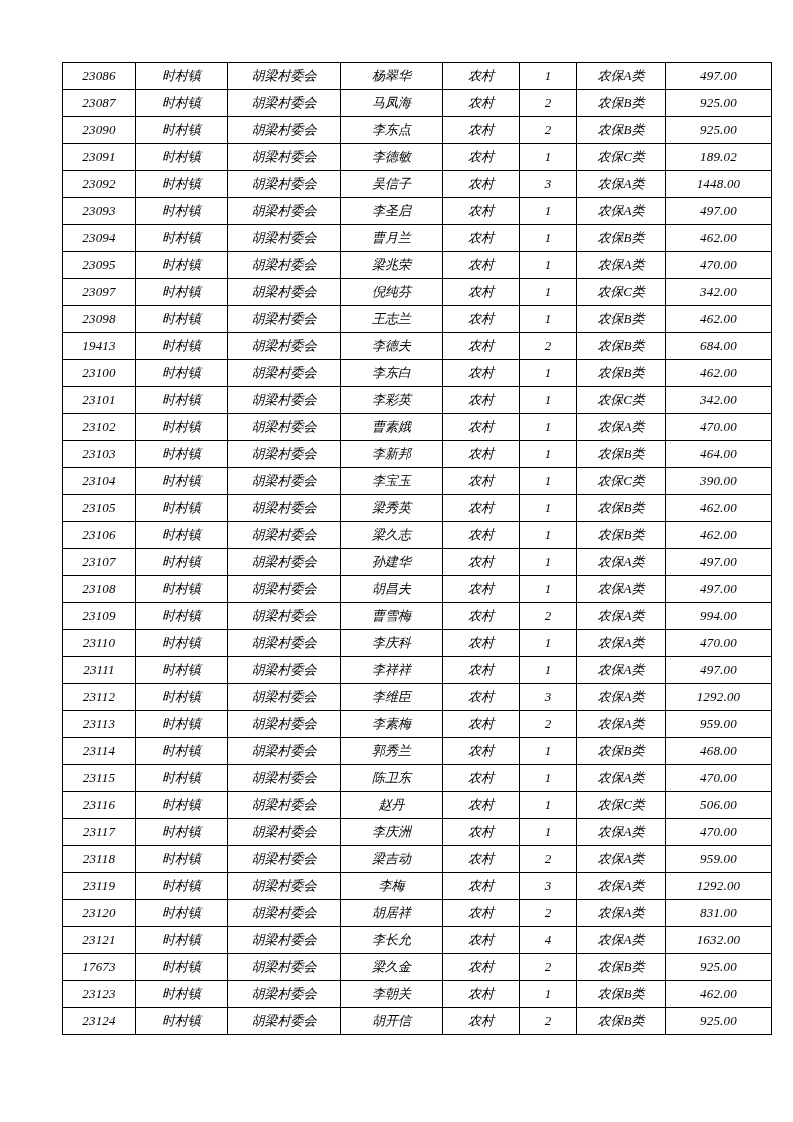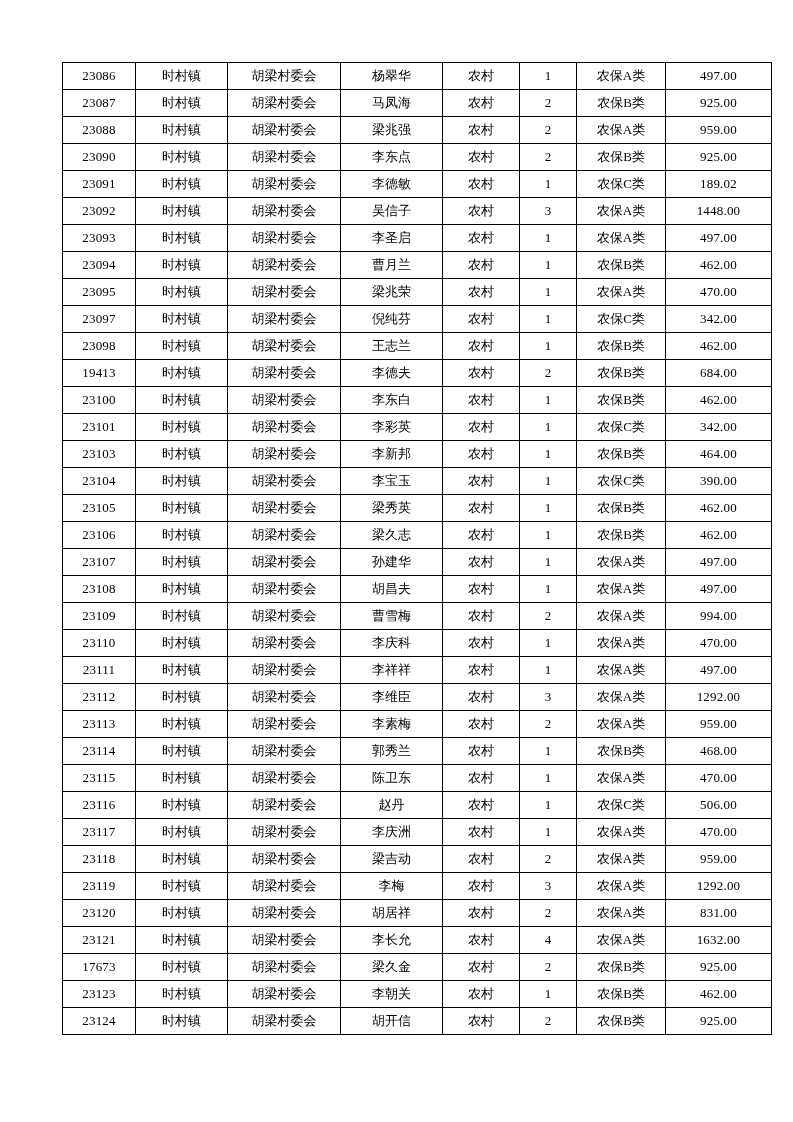--- a/index.html
+++ b/index.html
@@ -12,20 +12,21 @@
     height: 1122px;
     font-family: "Liberation Serif", "DejaVu Serif", serif;
     color: #000000;
   }
   .page {
     position: relative;
     width: 793px;
     height: 1122px;
     box-sizing: border-box;
     padding: 62px 62px 0 62px;
+    font-style: italic;
   }
   table.roster {
     border-collapse: collapse;
     table-layout: fixed;
     width: 669px;
     margin: 0;
   }
   table.roster td {
     border: 1px solid #000000;
     height: 26px;
@@ -70,30 +71,20 @@
           <td class="c-id num">23087</td>
           <td class="c-town">时村镇</td>
           <td class="c-village">胡梁村委会</td>
           <td class="c-name">马凤海</td>
           <td class="c-type">农村</td>
           <td class="c-count num">2</td>
           <td class="c-cat">农保B类</td>
           <td class="c-amount num">925.00</td>
         </tr>
         <tr>
-          <td class="c-id num">23088</td>
-          <td class="c-town">时村镇</td>
-          <td class="c-village">胡梁村委会</td>
-          <td class="c-name">梁兆强</td>
-          <td class="c-type">农村</td>
-          <td class="c-count num">2</td>
-          <td class="c-cat">农保A类</td>
-          <td class="c-amount num">959.00</td>
-        </tr>
-        <tr>
           <td class="c-id num">23090</td>
           <td class="c-town">时村镇</td>
           <td class="c-village">胡梁村委会</td>
           <td class="c-name">李东点</td>
           <td class="c-type">农村</td>
           <td class="c-count num">2</td>
           <td class="c-cat">农保B类</td>
           <td class="c-amount num">925.00</td>
         </tr>
         <tr>
@@ -188,20 +179,30 @@
         </tr>
         <tr>
           <td class="c-id num">23101</td>
           <td class="c-town">时村镇</td>
           <td class="c-village">胡梁村委会</td>
           <td class="c-name">李彩英</td>
           <td class="c-type">农村</td>
           <td class="c-count num">1</td>
           <td class="c-cat">农保C类</td>
           <td class="c-amount num">342.00</td>
+        </tr>
+        <tr>
+          <td class="c-id num">23102</td>
+          <td class="c-town">时村镇</td>
+          <td class="c-village">胡梁村委会</td>
+          <td class="c-name">曹素娥</td>
+          <td class="c-type">农村</td>
+          <td class="c-count num">1</td>
+          <td class="c-cat">农保A类</td>
+          <td class="c-amount num">470.00</td>
         </tr>
         <tr>
           <td class="c-id num">23103</td>
           <td class="c-town">时村镇</td>
           <td class="c-village">胡梁村委会</td>
           <td class="c-name">李新邦</td>
           <td class="c-type">农村</td>
           <td class="c-count num">1</td>
           <td class="c-cat">农保B类</td>
           <td class="c-amount num">464.00</td>

